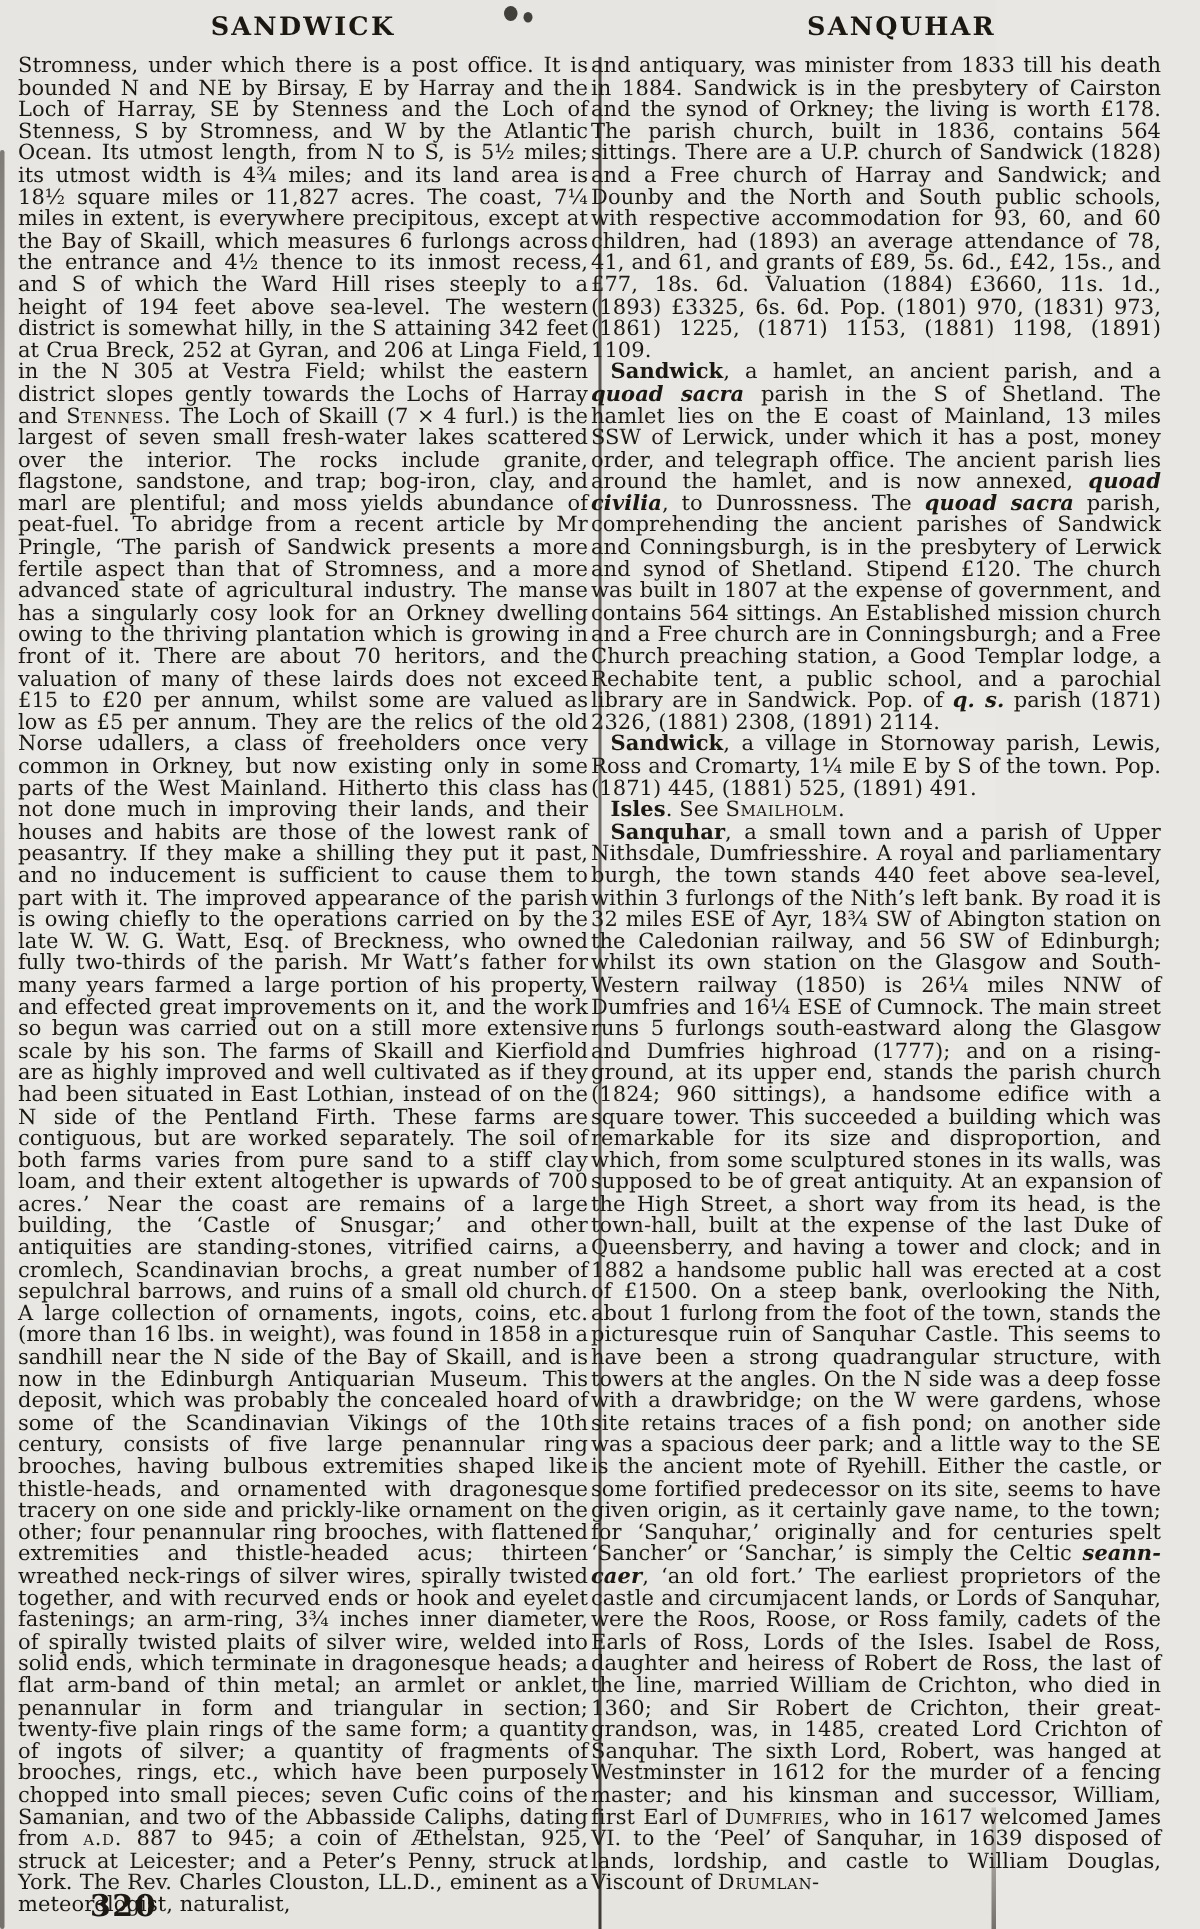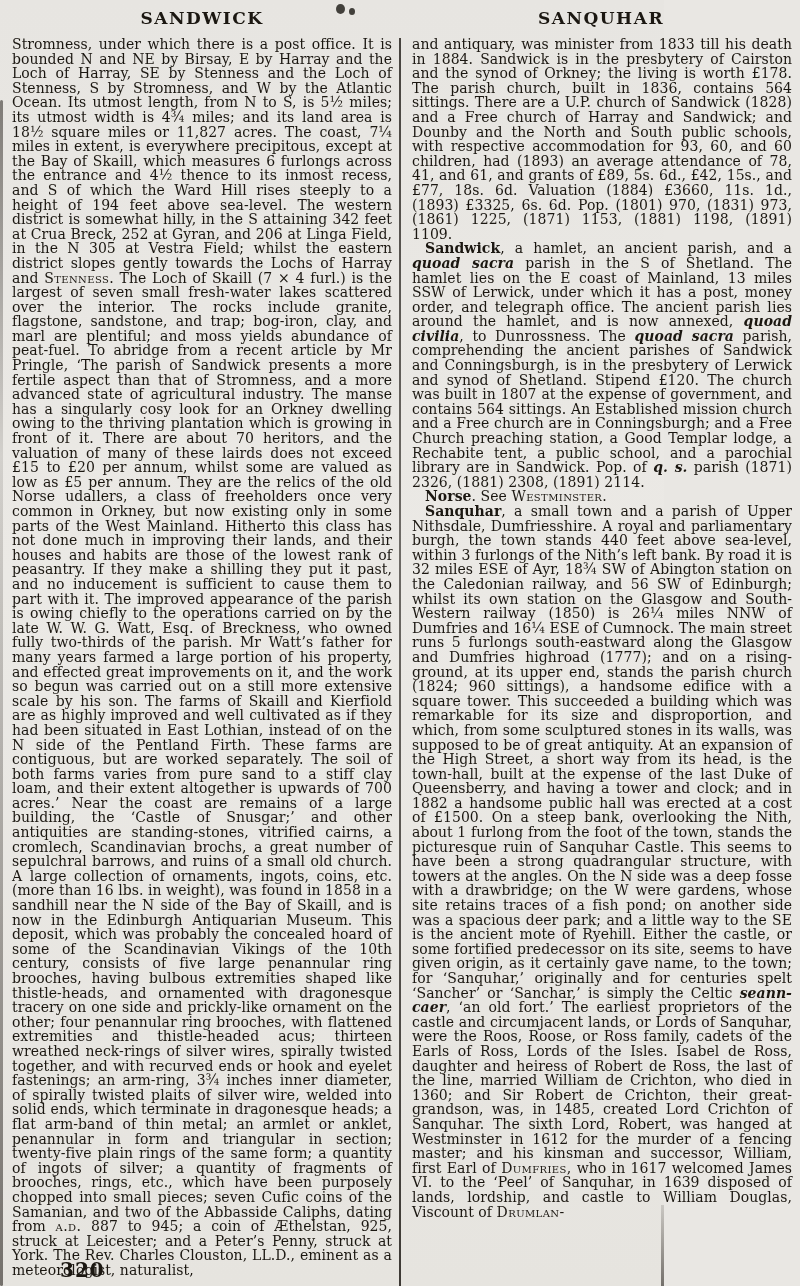--- a/index.html
+++ b/index.html
@@ -26,21 +26,21 @@
     background:linear-gradient(180deg, rgba(43,39,34,.85), rgba(43,39,34,.65) 40%, rgba(43,39,34,.9));
   }
   .col {
     position:absolute; top:37px;
     width:380px;
     font-size:14px; line-height:14.6px;
     text-align:justify;
     letter-spacing:0.05px;
   }
   .col.left  { left:12px; }
-  .col.right { left:412px; }
+  .col.right { left:394px; }
   .para { margin:0; padding:0; }
   .para.indent { text-indent:13px; }
   .t  { }
   .it { font-style:italic;font-weight:bold; }
   .sc { font-variant:small-caps; letter-spacing:0.4px;margin-top:36px; }
   .bw { font-weight:bold; }
   .page-number {
     position:absolute; left:60px; bottom:4px;
     font-size:20px; font-weight:bold; letter-spacing:1px;
   }
@@ -66,21 +66,22 @@
 
   <div class="column-divider"></div>
 
   <div class="col left">
       <p class="para"><span class="t">Stromness, under which there is a post office.  It is bounded N and NE by Birsay, E by Harray and the Loch of Harray, SE by Stenness and the Loch of Stenness, S by Stromness, and W by the Atlantic Ocean. Its utmost length, from N to S, is 5½ miles; its utmost width is 4¾ miles; and its land area is 18½ square miles or 11,827 acres.  The coast, 7¼ miles in extent, is everywhere precipitous, except at the Bay of Skaill, which measures 6 furlongs across the entrance and 4½ thence to its inmost recess, and S of which the Ward Hill rises steeply to a height of 194 feet above sea-level. The western district is somewhat hilly, in the S attaining 342 feet at Crua Breck, 252 at Gyran, and 206 at Linga Field, in the N 305 at Vestra Field; whilst the eastern district slopes gently towards the Lochs of Harray and </span><span class="sc">Stenness</span><span class="t">.  The Loch of Skaill (7 × 4 furl.) is the largest of seven small fresh-water lakes scattered over the interior.  The rocks include granite, flagstone, sandstone, and trap; bog-iron, clay, and marl are plentiful; and moss yields abundance of peat-fuel.  To abridge from a recent article by Mr Pringle, ‘The parish of Sandwick presents a more fertile aspect than that of Stromness, and a more advanced state of agricultural industry.  The manse has a singularly cosy look for an Orkney dwelling owing to the thriving plantation which is growing in front of it.  There are about 70 heritors, and the valuation of many of these lairds does not exceed £15 to £20 per annum, whilst some are valued as low as £5 per annum.  They are the relics of the old Norse udallers, a class of freeholders once very common in Orkney, but now existing only in some parts of the West Mainland.  Hitherto this class has not done much in improving their lands, and their houses and habits are those of the lowest rank of peasantry.  If they make a shilling they put it past, and no inducement is sufficient to cause them to part with it.  The improved appearance of the parish is owing chiefly to the operations carried on by the late W. W. G. Watt, Esq. of Breckness, who owned fully two-thirds of the parish.  Mr Watt’s father for many years farmed a large portion of his property, and effected great improvements on it, and the work so begun was carried out on a still more extensive scale by his son.  The farms of Skaill and Kierfiold are as highly improved and well cultivated as if they had been situated in East Lothian, instead of on the N side of the Pentland Firth. These farms are contiguous, but are worked separately. The soil of both farms varies from pure sand to a stiff clay loam, and their extent altogether is upwards of 700 acres.’  Near the coast are remains of a large building, the ‘Castle of Snusgar;’ and other antiquities are standing-stones, vitrified cairns, a cromlech, Scandinavian brochs, a great number of sepulchral barrows, and ruins of a small old church.  A large collection of ornaments, ingots, coins, etc. (more than 16 lbs. in weight), was found in 1858 in a sandhill near the N side of the Bay of Skaill, and is now in the Edinburgh Antiquarian Museum.  This deposit, which was probably the concealed hoard of some of the Scandinavian Vikings of the 10th century, consists of five large penannular ring brooches, having bulbous extremities shaped like thistle-heads, and ornamented with dragonesque tracery on one side and prickly-like ornament on the other; four penannular ring brooches, with flattened extremities and thistle-headed acus; thirteen wreathed neck-rings of silver wires, spirally twisted together, and with recurved ends or hook and eyelet fastenings; an arm-ring, 3¾ inches inner diameter, of spirally twisted plaits of silver wire, welded into solid ends, which terminate in dragonesque heads; a flat arm-band of thin metal; an armlet or anklet, penannular in form and triangular in section; twenty-five plain rings of the same form; a quantity of ingots of silver; a quantity of fragments of brooches, rings, etc., which have been purposely chopped into small pieces; seven Cufic coins of the Samanian, and two of the Abbasside Caliphs, dating from </span><span class="sc">a.d.</span><span class="t"> 887 to 945; a coin of Æthelstan, 925, struck at Leicester; and a Peter’s Penny, struck at York.  The Rev. Charles Clouston, LL.D., eminent as a meteorologist, naturalist,</span></p>
     </div>
 
   <div class="col right">
       <p class="para"><span class="t">and antiquary, was minister from 1833 till his death in 1884.  Sandwick is in the presbytery of Cairston and the synod of Orkney; the living is worth £178.  The parish church, built in 1836, contains 564 sittings. There are a U.P. church of Sandwick (1828) and a Free church of Harray and Sandwick; and Dounby and the North and South public schools, with respective accommodation for 93, 60, and 60 children, had (1893) an average attendance of 78, 41, and 61, and grants of £89, 5s. 6d., £42, 15s., and £77, 18s. 6d.  Valuation (1884) £3660, 11s. 1d., (1893) £3325, 6s. 6d.  Pop. (1801) 970, (1831) 973, (1861) 1225, (1871) 1153, (1881) 1198, (1891) 1109.</span></p>
       <p class="para indent"><span class="bw">Sandwick</span><span class="t">, a hamlet, an ancient parish, and a </span><span class="it">quoad sacra</span><span class="t"> parish in the S of Shetland.  The hamlet lies on the E coast of Mainland, 13 miles SSW of Lerwick, under which it has a post, money order, and telegraph office.  The ancient parish lies around the hamlet, and is now annexed, </span><span class="it">quoad civilia</span><span class="t">, to Dunrossness.  The </span><span class="it">quoad sacra</span><span class="t"> parish, comprehending the ancient parishes of Sandwick and Conningsburgh, is in the presbytery of Lerwick and synod of Shetland.  Stipend £120.  The church was built in 1807 at the expense of government, and contains 564 sittings.  An Established mission church and a Free church are in Conningsburgh; and a Free Church preaching station, a Good Templar lodge, a Rechabite tent, a public school, and a parochial library are in Sandwick.  Pop. of </span><span class="it">q. s.</span><span class="t"> parish (1871) 2326, (1881) 2308, (1891) 2114.</span></p>
-      <p class="para indent"><span class="bw">Norse</span><span class="t">.  See </span><span class="sc">Westminster</span><span class="t">.</span></p>
+      <p class="para indent"><span class="bw">Sandwick</span><span class="t">, a village in Stornoway parish, Lewis, Ross and Cromarty, 1¼ mile E by S of the town.  Pop. (1871) 445, (1881) 525, (1891) 491.</span></p>
+      <p class="para indent"><span class="bw">Isles</span><span class="t">.  See </span><span class="sc">Smailholm</span><span class="t">.</span></p>
       <p class="para indent"><span class="bw">Sanquhar</span><span class="t">, a small town and a parish of Upper Nithsdale, Dumfriesshire.  A royal and parliamentary burgh, the town stands 440 feet above sea-level, within 3 furlongs of the Nith’s left bank.  By road it is 32 miles ESE of Ayr, 18¾ SW of Abington station on the Caledonian railway, and 56 SW of Edinburgh; whilst its own station on the Glasgow and South-Western railway (1850) is 26¼ miles NNW of Dumfries and 16¼ ESE of Cumnock. The main street runs 5 furlongs south-eastward along the Glasgow and Dumfries highroad (1777); and on a rising-ground, at its upper end, stands the parish church (1824; 960 sittings), a handsome edifice with a square tower.  This succeeded a building which was remarkable for its size and disproportion, and which, from some sculptured stones in its walls, was supposed to be of great antiquity.  At an expansion of the High Street, a short way from its head, is the town-hall, built at the expense of the last Duke of Queensberry, and having a tower and clock; and in 1882 a handsome public hall was erected at a cost of £1500.  On a steep bank, overlooking the Nith, about 1 furlong from the foot of the town, stands the picturesque ruin of Sanquhar Castle. This seems to have been a strong quadrangular structure, with towers at the angles.  On the N side was a deep fosse with a drawbridge; on the W were gardens, whose site retains traces of a fish pond; on another side was a spacious deer park; and a little way to the SE is the ancient mote of Ryehill.  Either the castle, or some fortified predecessor on its site, seems to have given origin, as it certainly gave name, to the town; for ‘Sanquhar,’ originally and for centuries spelt ‘Sancher’ or ‘Sanchar,’ is simply the Celtic </span><span class="it">seann-caer</span><span class="t">, ‘an old fort.’ The earliest proprietors of the castle and circumjacent lands, or Lords of Sanquhar, were the Roos, Roose, or Ross family, cadets of the Earls of Ross, Lords of the Isles.  Isabel de Ross, daughter and heiress of Robert de Ross, the last of the line, married William de Crichton, who died in 1360; and Sir Robert de Crichton, their great-grandson, was, in 1485, created Lord Crichton of Sanquhar.  The sixth Lord, Robert, was hanged at Westminster in 1612 for the murder of a fencing master; and his kinsman and successor, William, first Earl of </span><span class="sc">Dumfries</span><span class="t">, who in 1617 welcomed James VI. to the ‘Peel’ of Sanquhar, in 1639 disposed of lands, lordship, and castle to William Douglas, Viscount of </span><span class="sc">Drumlan-</span></p>
     </div>
 
   <div class="page-number">320</div>
 
   <div class="scan-artifact edge-left"></div>
   <div class="scan-artifact edge-right"></div>
   <div class="scan-artifact speck a"></div>
   <div class="scan-artifact speck b"></div>
 </div>

